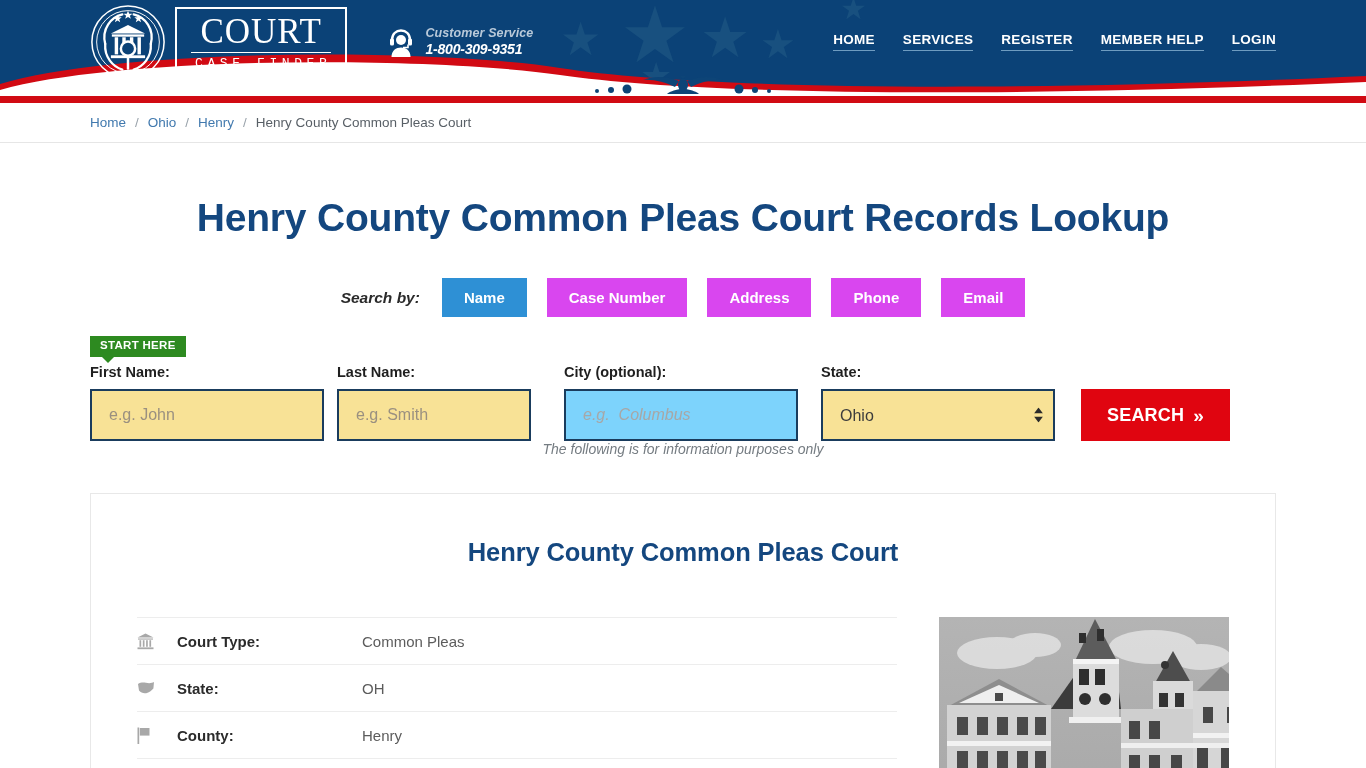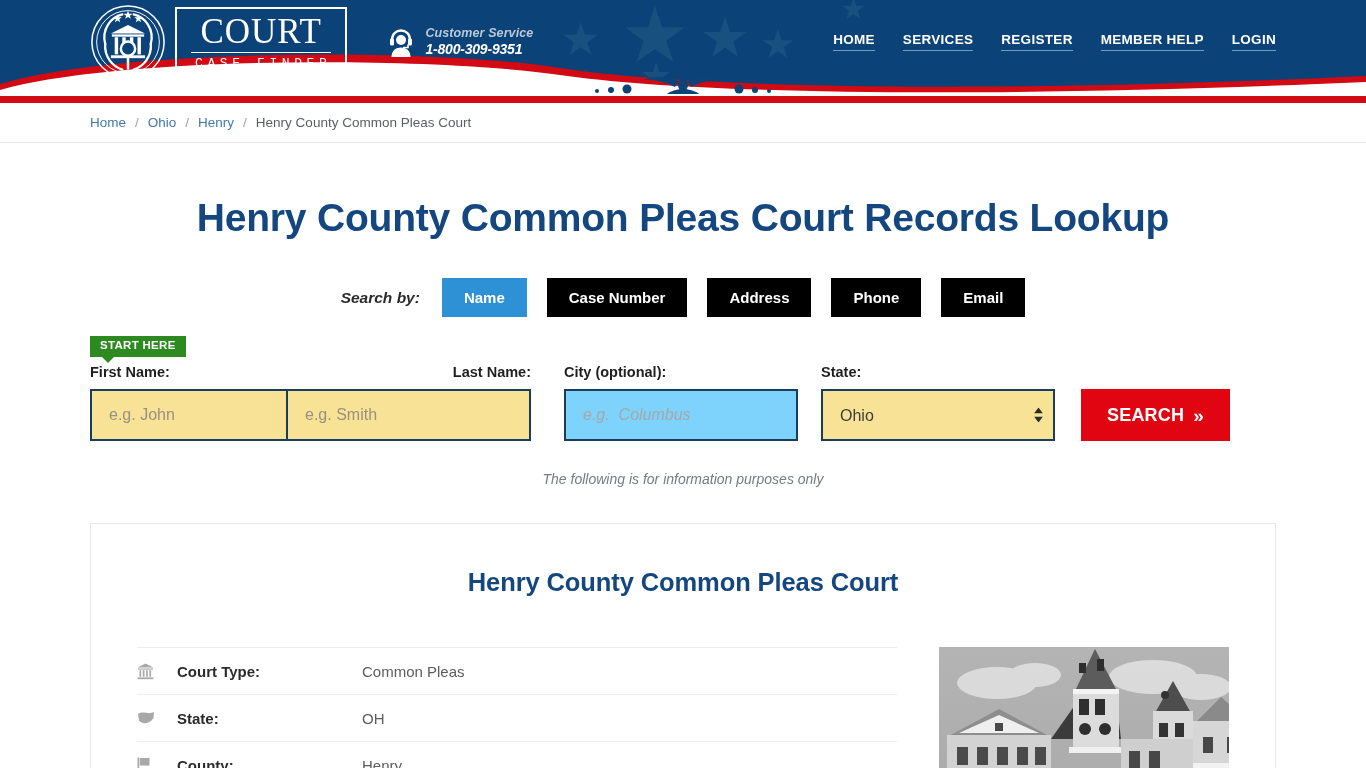--- a/index.html
+++ b/index.html
@@ -140,21 +140,21 @@
     margin-top: 38px;
   }
   .searchby-label {
     font-size: 15.5px;
     font-style: italic;
     font-weight: bold;
     color: #2a2a2a;
     margin-right: 2px;
   }
   .tab {
-    background: #000000;
+    background: #d946ef;
     color: #ffffff;
     font-size: 15px;
     font-weight: bold;
     padding: 11px 22px;
     border: none;
     cursor: pointer;
     line-height: 1.15;
     font-family: "Liberation Sans", sans-serif;
   }
   .tab.active { background: #2e90d5; }
@@ -196,21 +196,21 @@
     padding: 0 17px;
     color: #4b4b4b;
     font-family: "Liberation Sans", sans-serif;
     background: #f8e296;
     outline: none;
   }
   .field-input::placeholder { color: #9a9080; }
   .field-input.plain { background: #7dd3fc; font-style: italic; }
   .field-input.plain::placeholder { color: #a7a7a7; }
   .field.first { width: 234px; }
-  .field.last { width: 194px; align-items: flex-end; }
+  .field.last { width: 194px; }
   .field.city { width: 234px; margin-left: 20px; }
   .field.state { width: 234px; margin-left: 10px; }
 
   .select-wrap { position: relative; }
   .select-wrap select {
     width: 100%;
     height: 52px;
     border: 2px solid #1a3c5d;
     background: #f8e296;
     font-size: 16px;
@@ -244,21 +244,20 @@
     gap: 9px;
     font-family: "Liberation Sans", sans-serif;
   }
   .search-btn .chev { font-size: 19px; line-height: 1; }
 
   .disclaimer {
     text-align: center;
     font-size: 14px;
     font-style: italic;
     color: #757c82;
-    margin-top: 30px;
   }
 
   
   .card {
     margin-top: 36px;
     border: 1px solid #e8e8e8;
     background: #ffffff;
     padding: 44px 46px 40px 46px;
   }
   .card-title {

